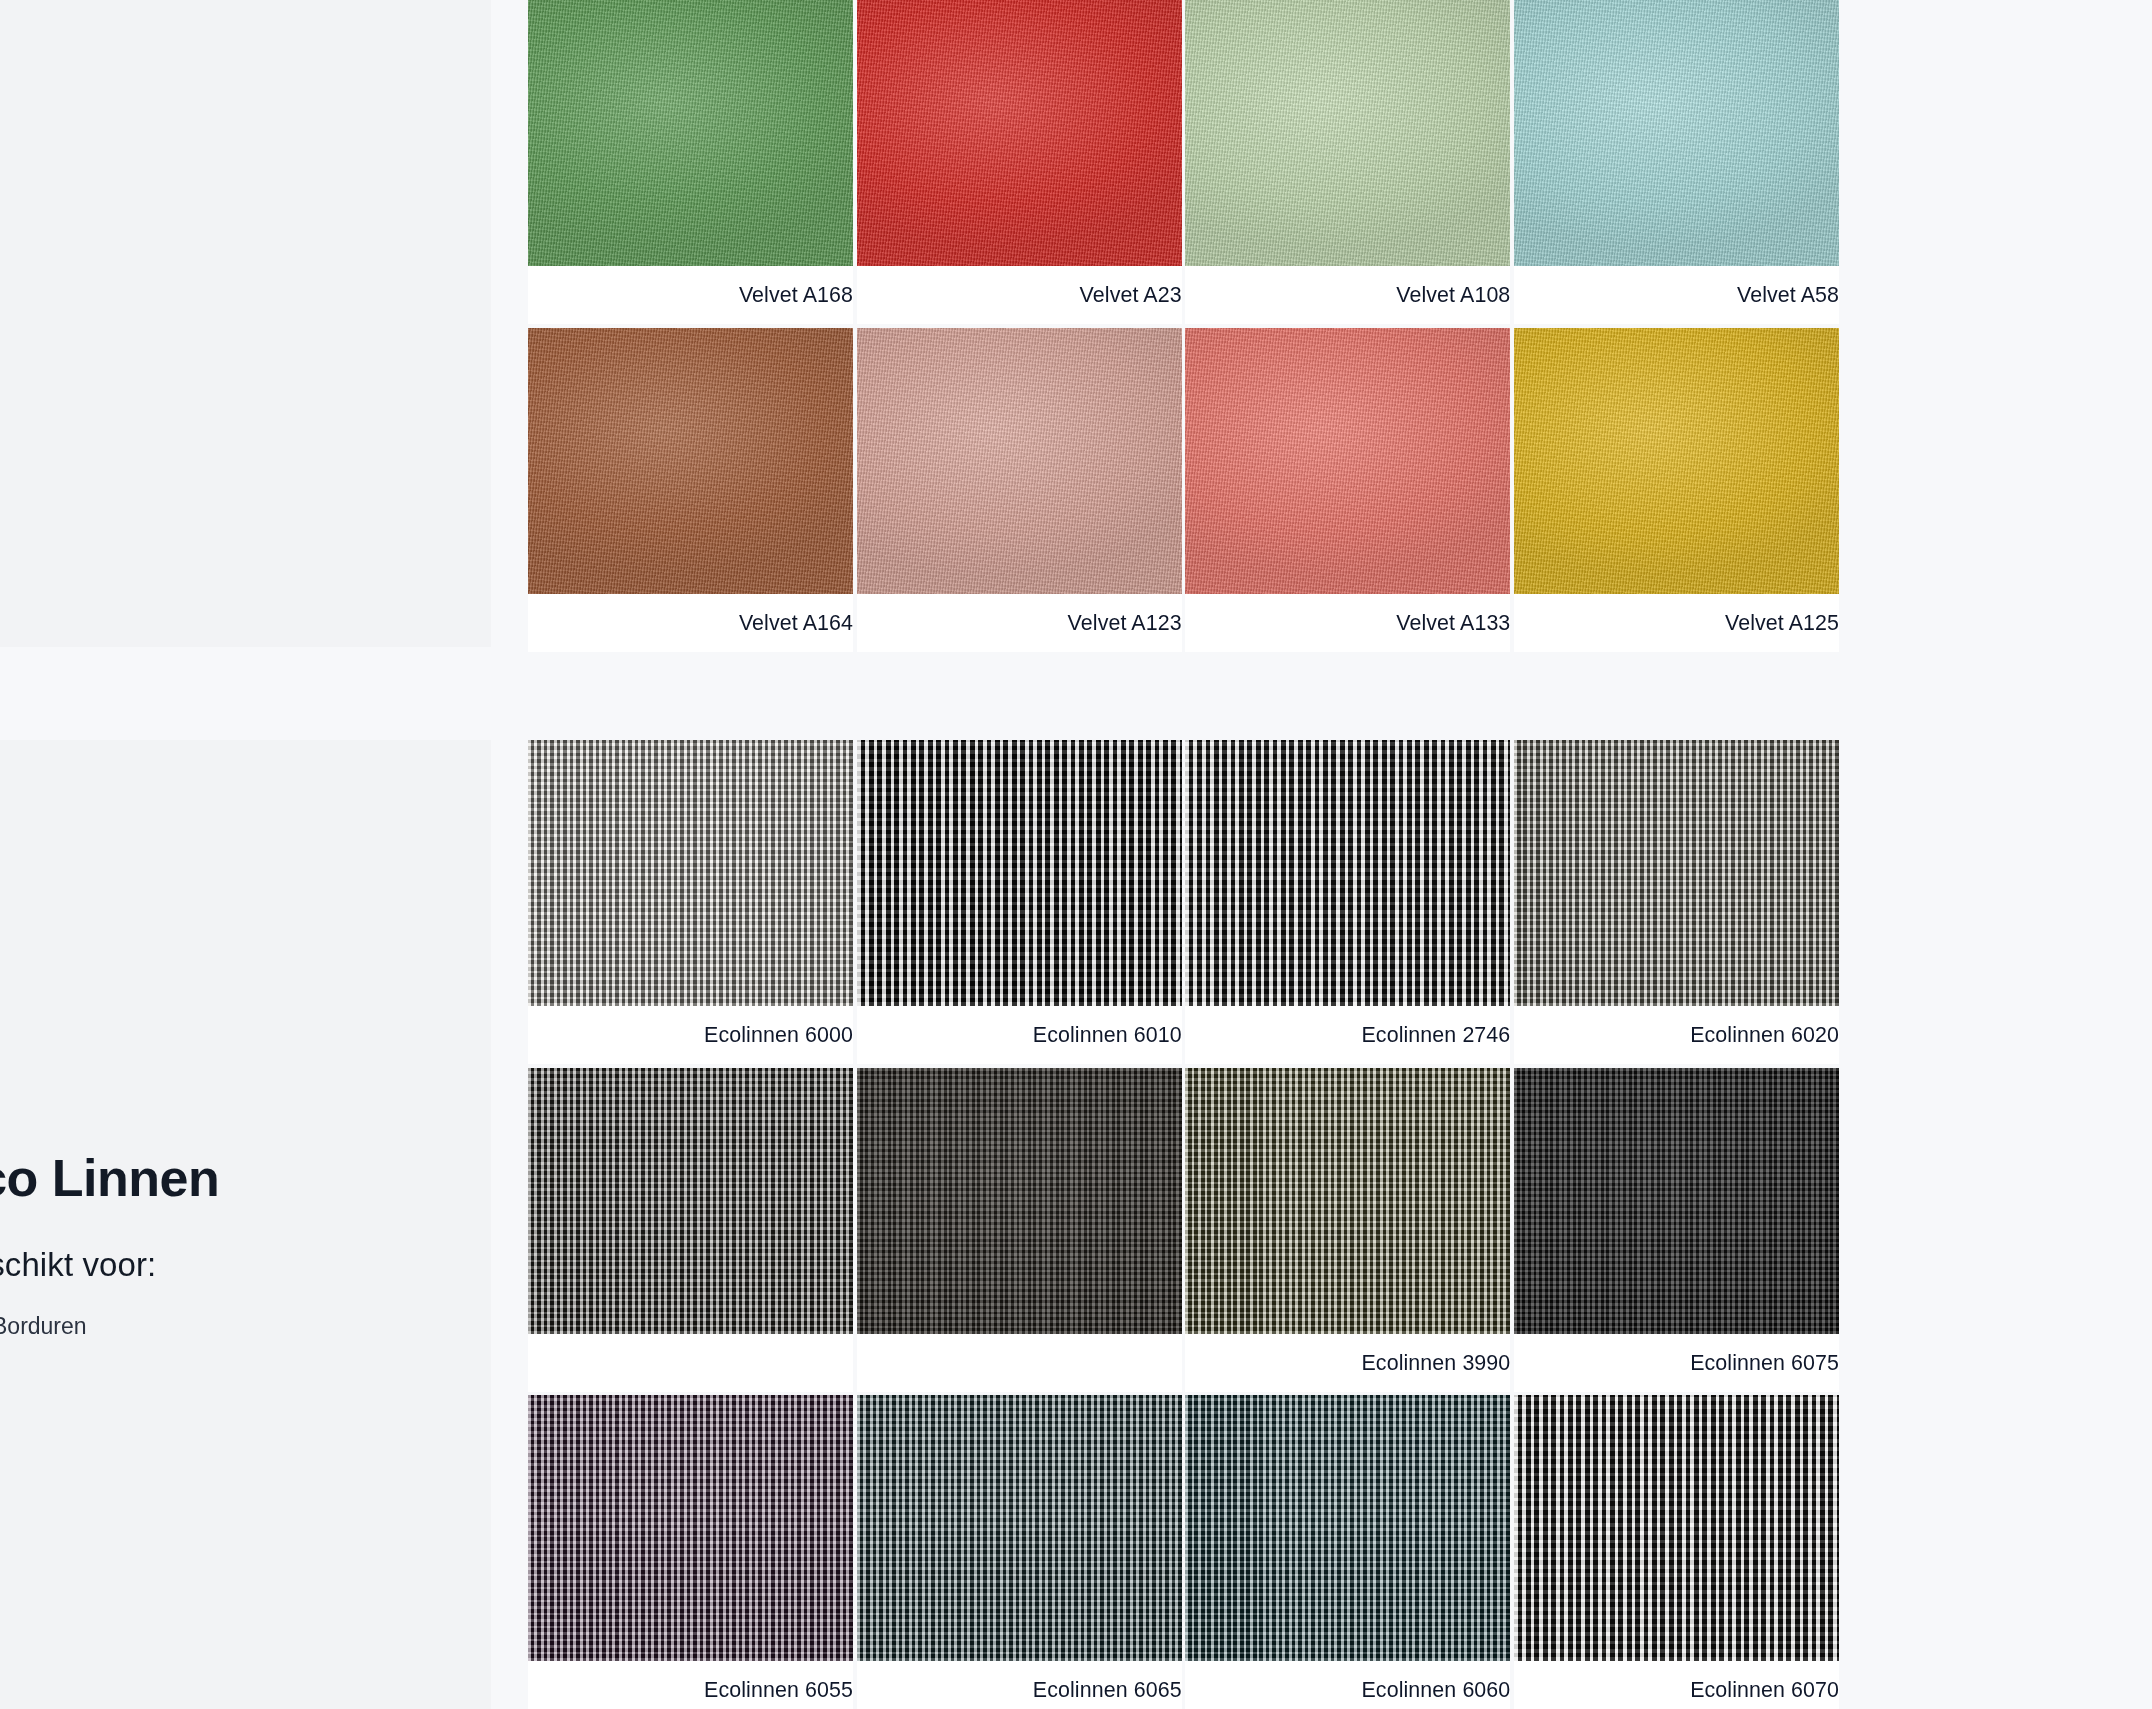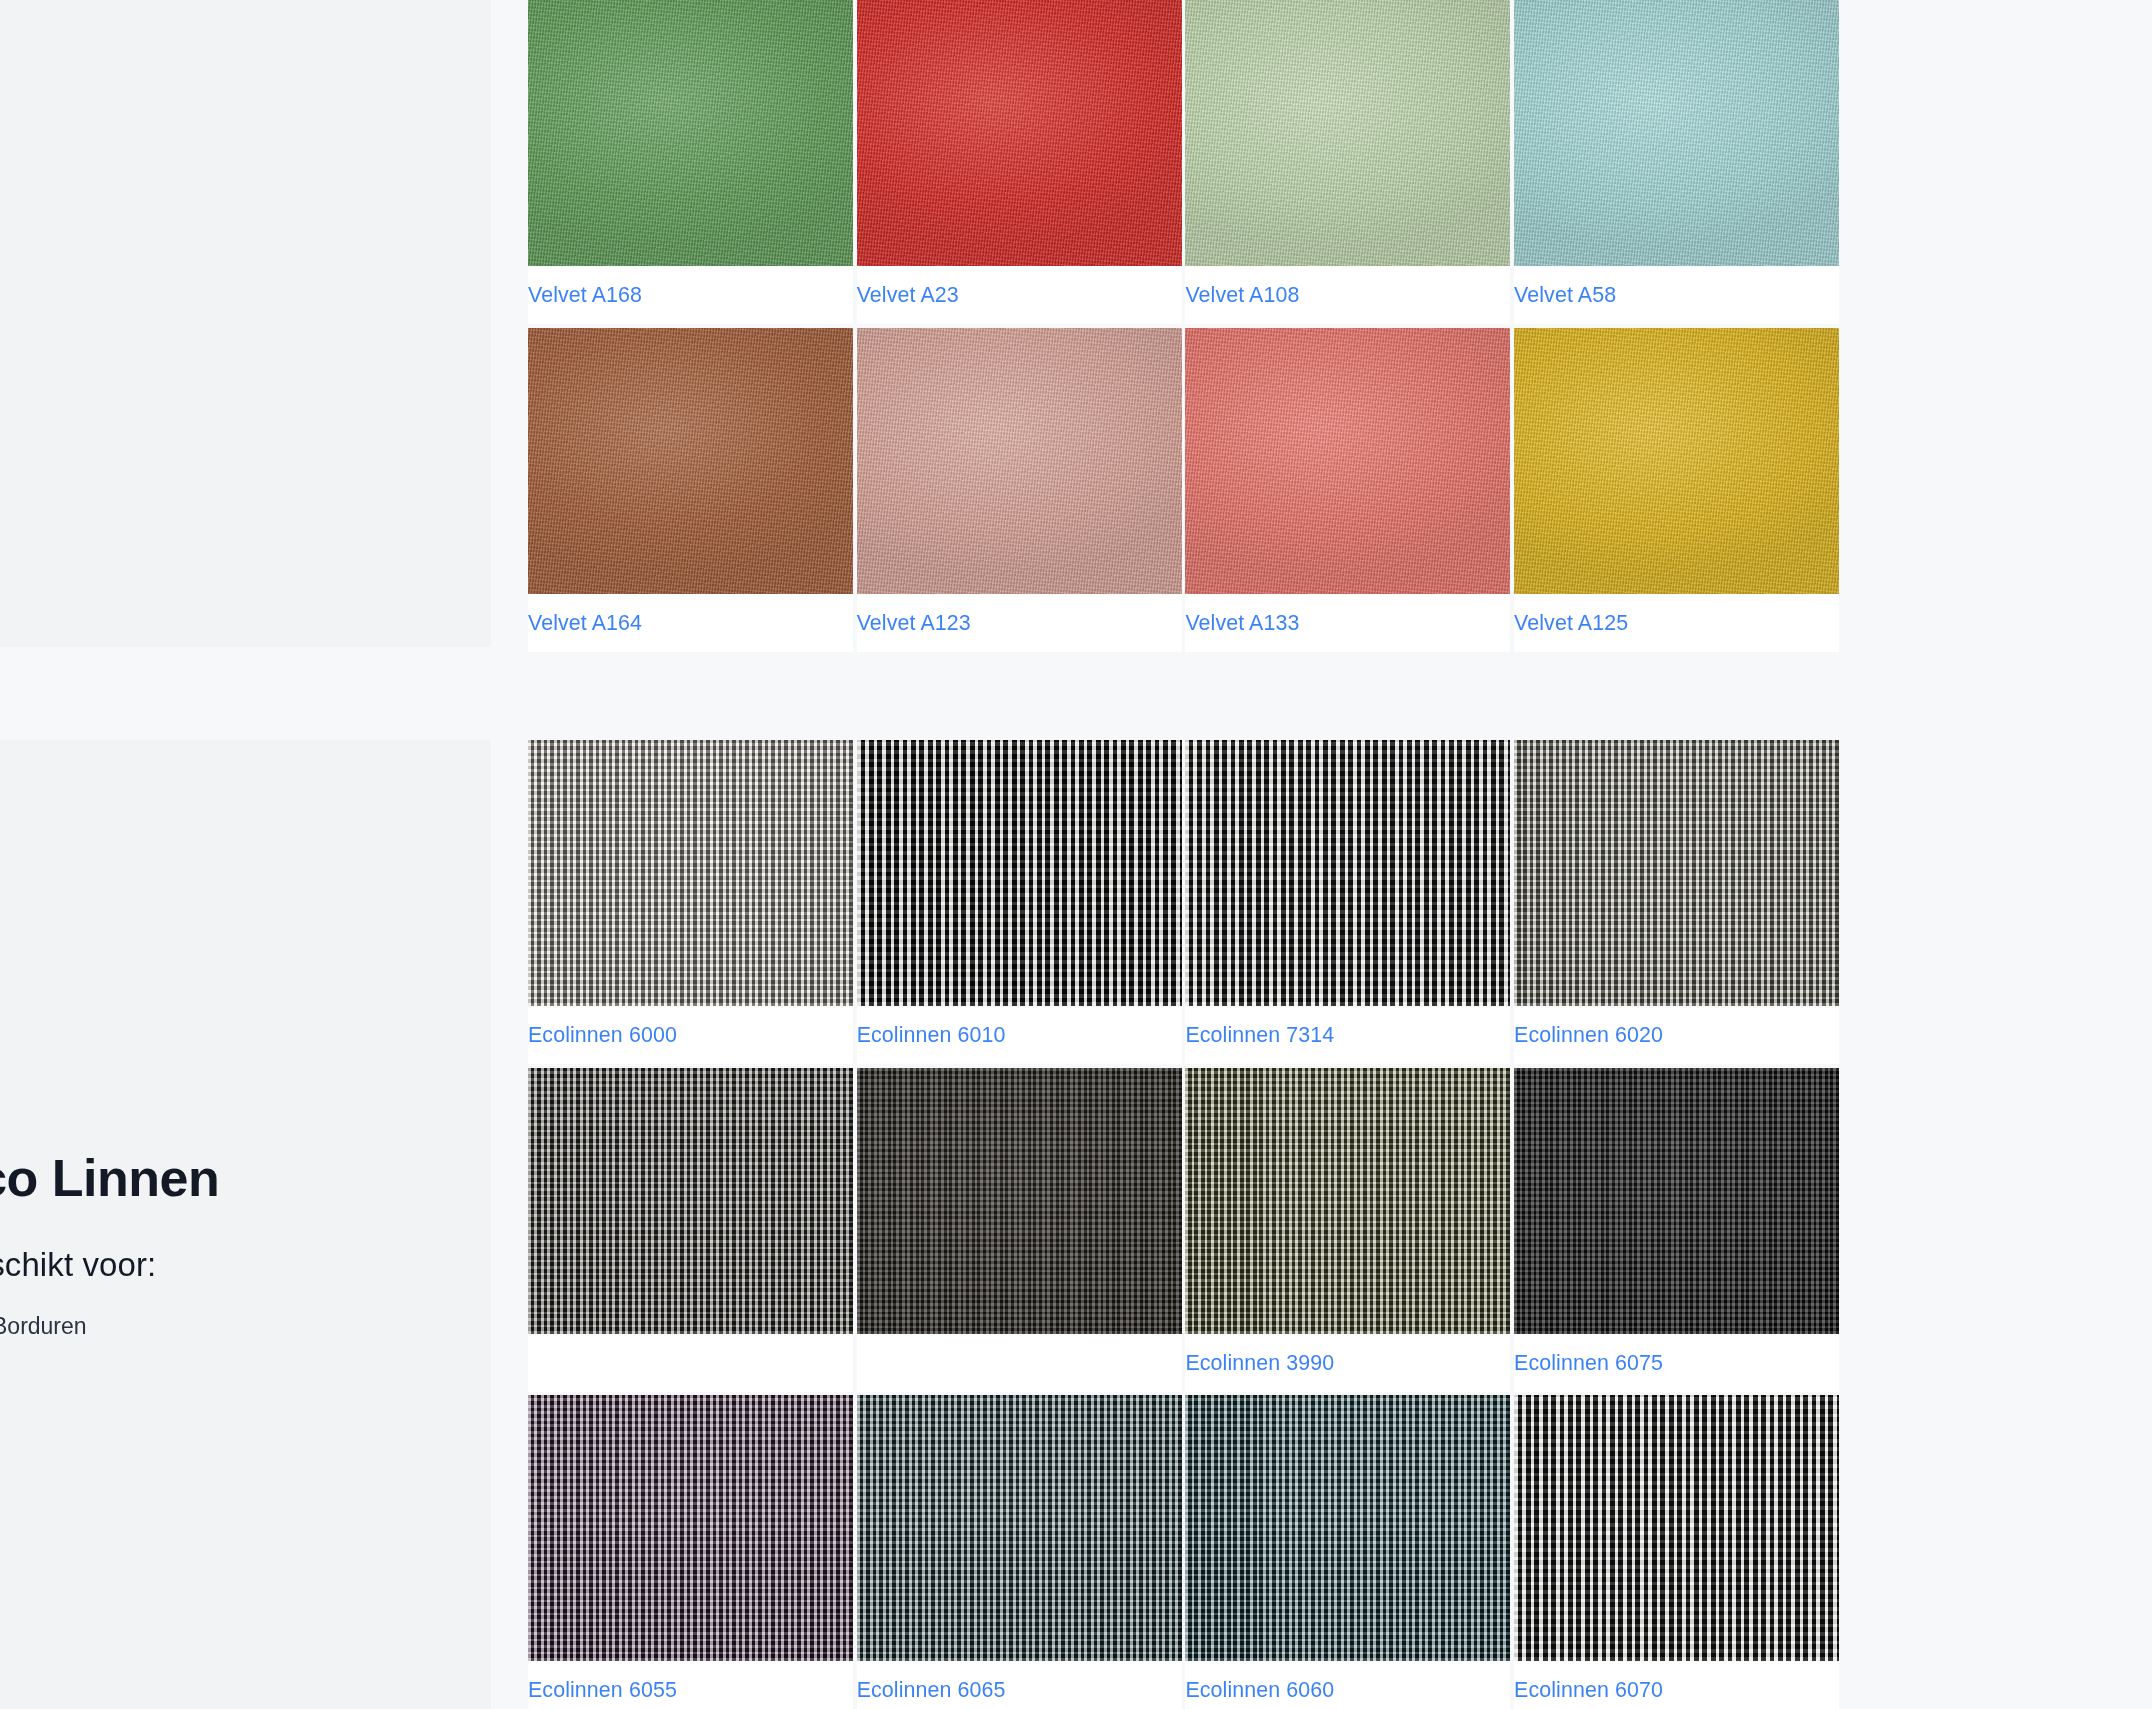--- a/index.html
+++ b/index.html
@@ -87,23 +87,23 @@
   .swatch {
     width: 325px;
     height: 266px;
     position: relative;
     overflow: hidden;
   }
   .swatch .tex { position: absolute; inset: 0; }
   .card-label {
     height: 58px;
     line-height: 58px;
-    text-align: left;
+    text-align: right;
     font-size: 21.4px;
-    color: #3b82f6;
+    color: #0f172a;
     background: #ffffff;
     letter-spacing: 0.1px;
   }
 
   
   .tex-velvet {
     background-image:
       repeating-linear-gradient(97deg, rgba(255,255,255,.13) 0px, rgba(255,255,255,.13) 0.9px, rgba(0,0,0,.10) 1.9px, rgba(0,0,0,.10) 2.8px),
       repeating-linear-gradient(5deg, rgba(255,255,255,.09) 0px, rgba(255,255,255,.09) 0.9px, rgba(0,0,0,.07) 1.9px, rgba(0,0,0,.07) 3.7px),
       radial-gradient(ellipse 70% 55% at 42% 38%, rgba(255,255,255,.14), rgba(0,0,0,.05) 70%, rgba(0,0,0,.10));
@@ -214,21 +214,21 @@
         <div class="card">
           <div class="swatch" style="background: rgb(60, 60, 56);">
             <div class="tex tex-linen-coarse"></div>
           </div>
           <div class="card-label">Ecolinnen 6010</div>
         </div>
         <div class="card">
           <div class="swatch" style="background: rgb(110, 110, 104);">
             <div class="tex tex-linen-coarse"></div>
           </div>
-          <div class="card-label">Ecolinnen 7314</div>
+          <div class="card-label">Ecolinnen 2746</div>
         </div>
         <div class="card">
           <div class="swatch" style="background: rgb(158, 156, 138);">
             <div class="tex tex-linen"></div>
           </div>
           <div class="card-label">Ecolinnen 6020</div>
         </div>
         <div class="card">
           <div class="swatch" style="background: rgb(58, 56, 48);">
             <div class="tex tex-linen"></div>

